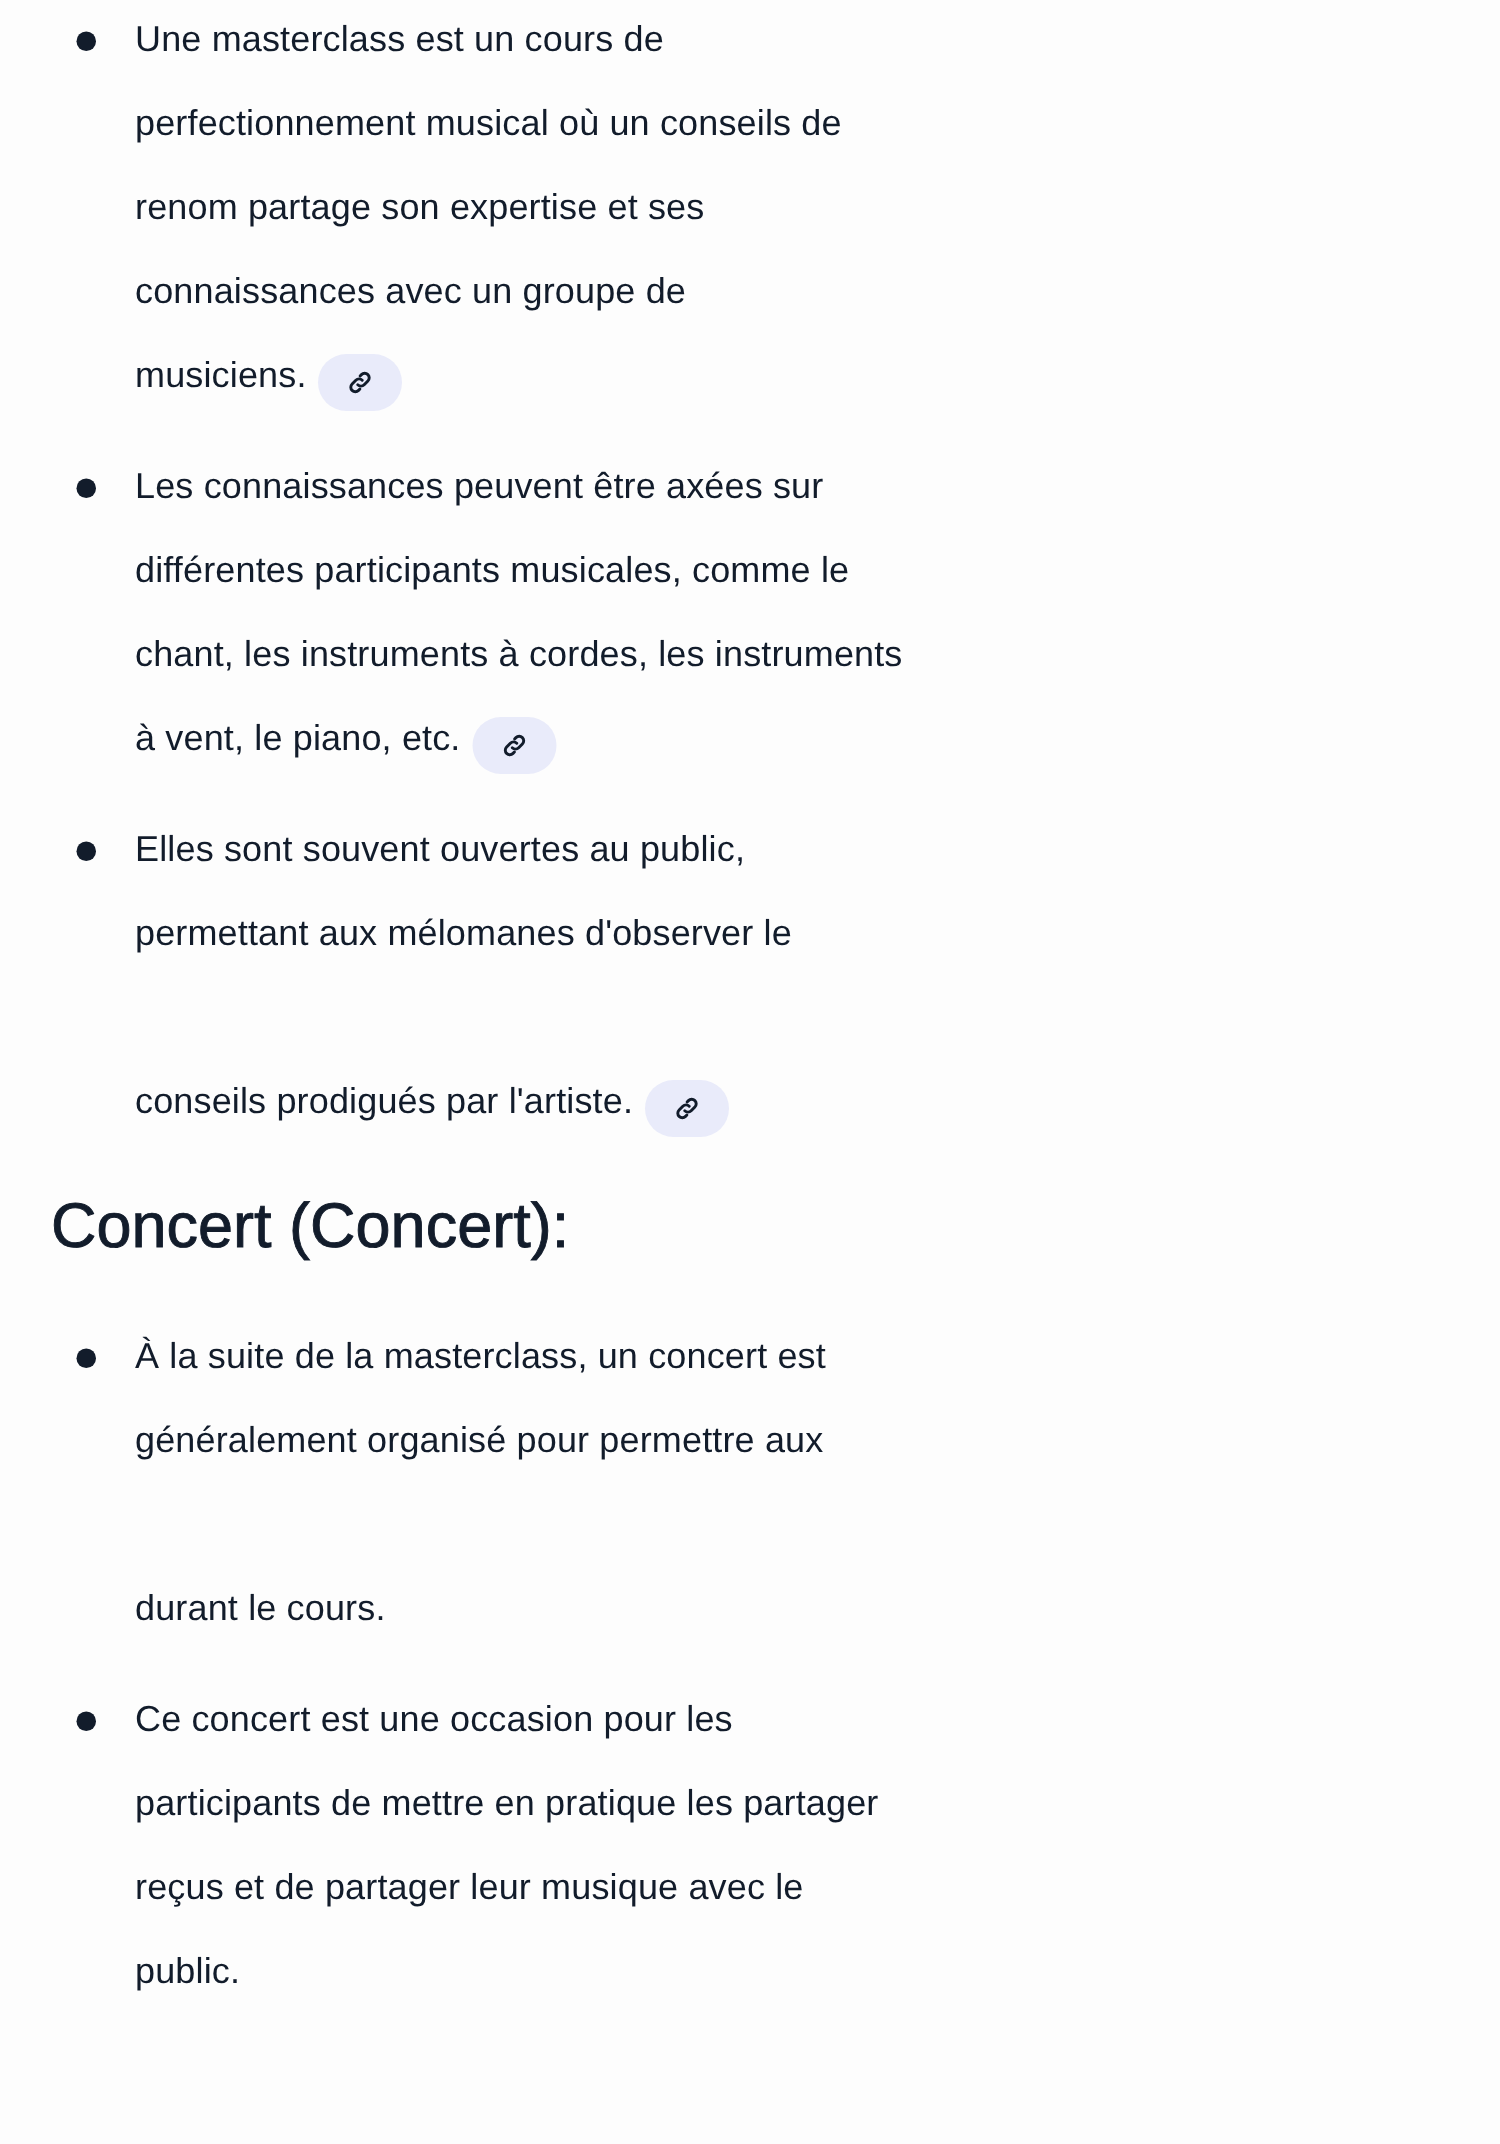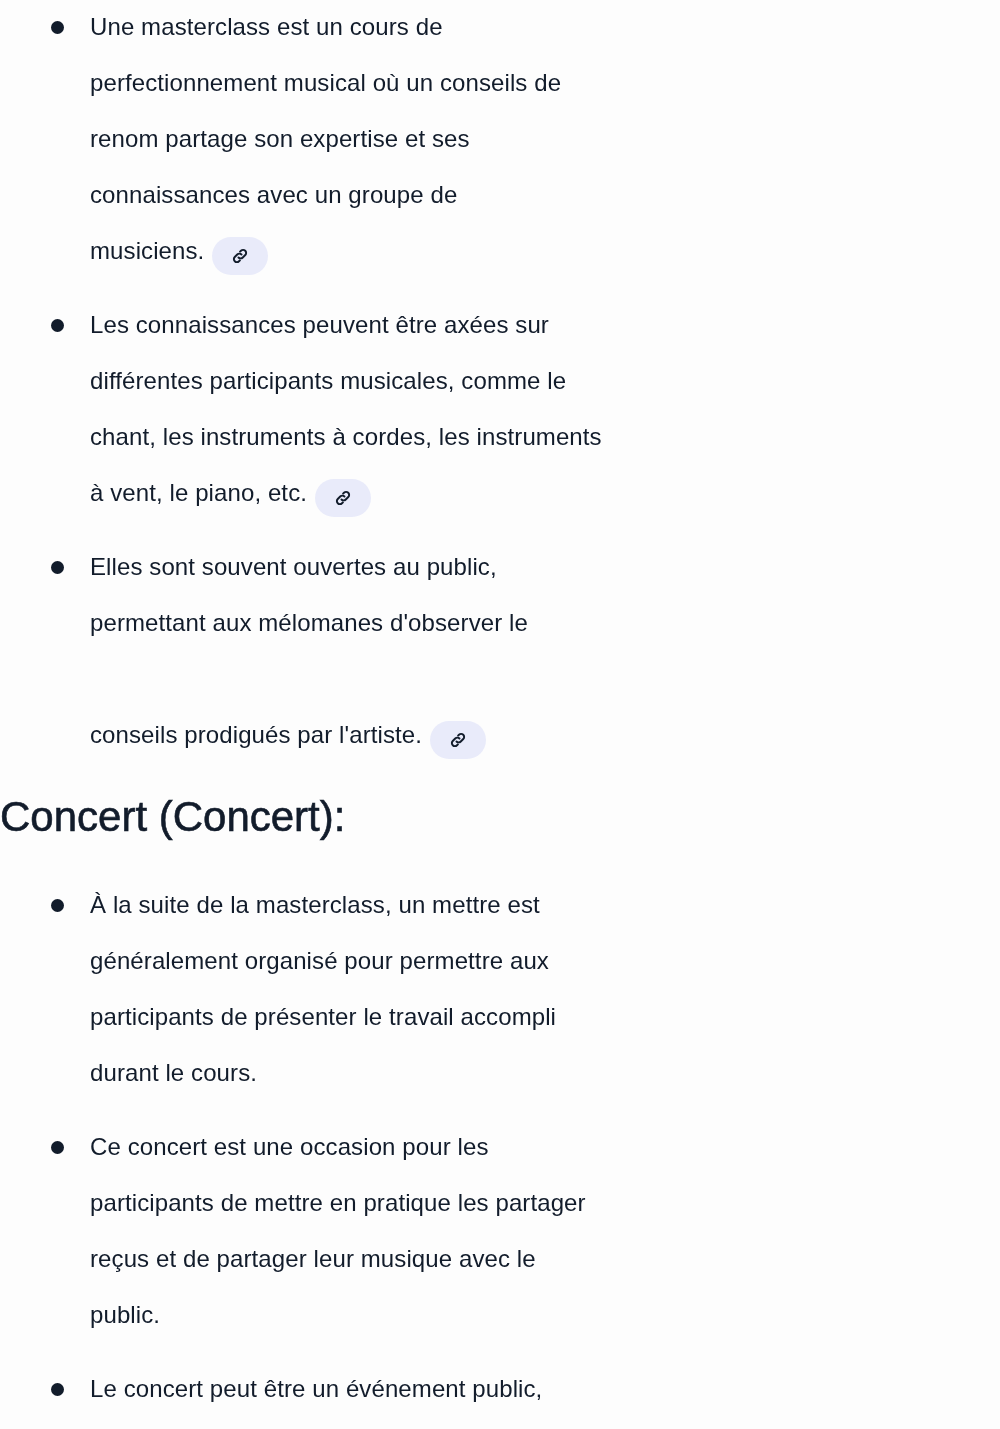--- a/index.html
+++ b/index.html
@@ -57,20 +57,21 @@
       cursor: pointer;
     }
     .chip svg {
       width: 18px;
       height: 18px;
     }
     .section-heading {
       font-size: 42px;
       font-weight: normal;
       margin: 0;
+      padding-left: 34px;
       line-height: 56px;
       -webkit-text-stroke: 0.6px #121c2b;
     }
   </style>
 </head>
 <body>
 
 <div class="content">
 
   <ul class="bullets" style="margin-top:-1px;">
@@ -111,31 +112,27 @@
           </svg>
         </span>
     </li>
   </ul>
 
   <h2 class="section-heading" style="margin-top:26px;margin-bottom:32px;">Concert (Concert):</h2>
 
   <ul class="bullets">
     <li>
       <span class="dot"></span>
-      <span>À la suite de la masterclass, un mettre est</span><br>
+      <span>À la suite de la masterclass, un concert est</span><br>
       <span>généralement organisé pour permettre aux</span><br>
-      <span>participants de présenter le travail accompli</span><br>
+      <br>
       <span>durant le cours.</span>
     </li>
     <li>
       <span class="dot"></span>
       <span>Ce concert est une occasion pour les</span><br>
       <span>participants de mettre en pratique les partager</span><br>
       <span>reçus et de partager leur musique avec le</span><br>
       <span>public.</span>
     </li>
-    <li>
-      <span class="dot"></span>
-      <span>Le concert peut être un événement public,</span>
-    </li>
   </ul>
 
 </div>
 
 </body></html>

